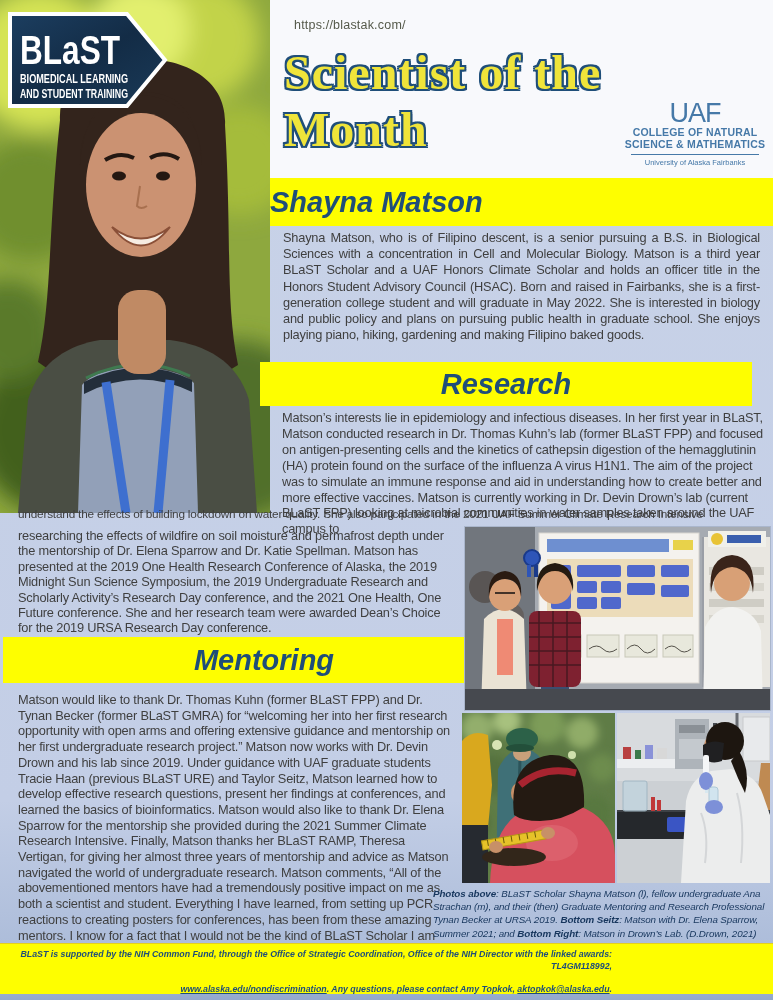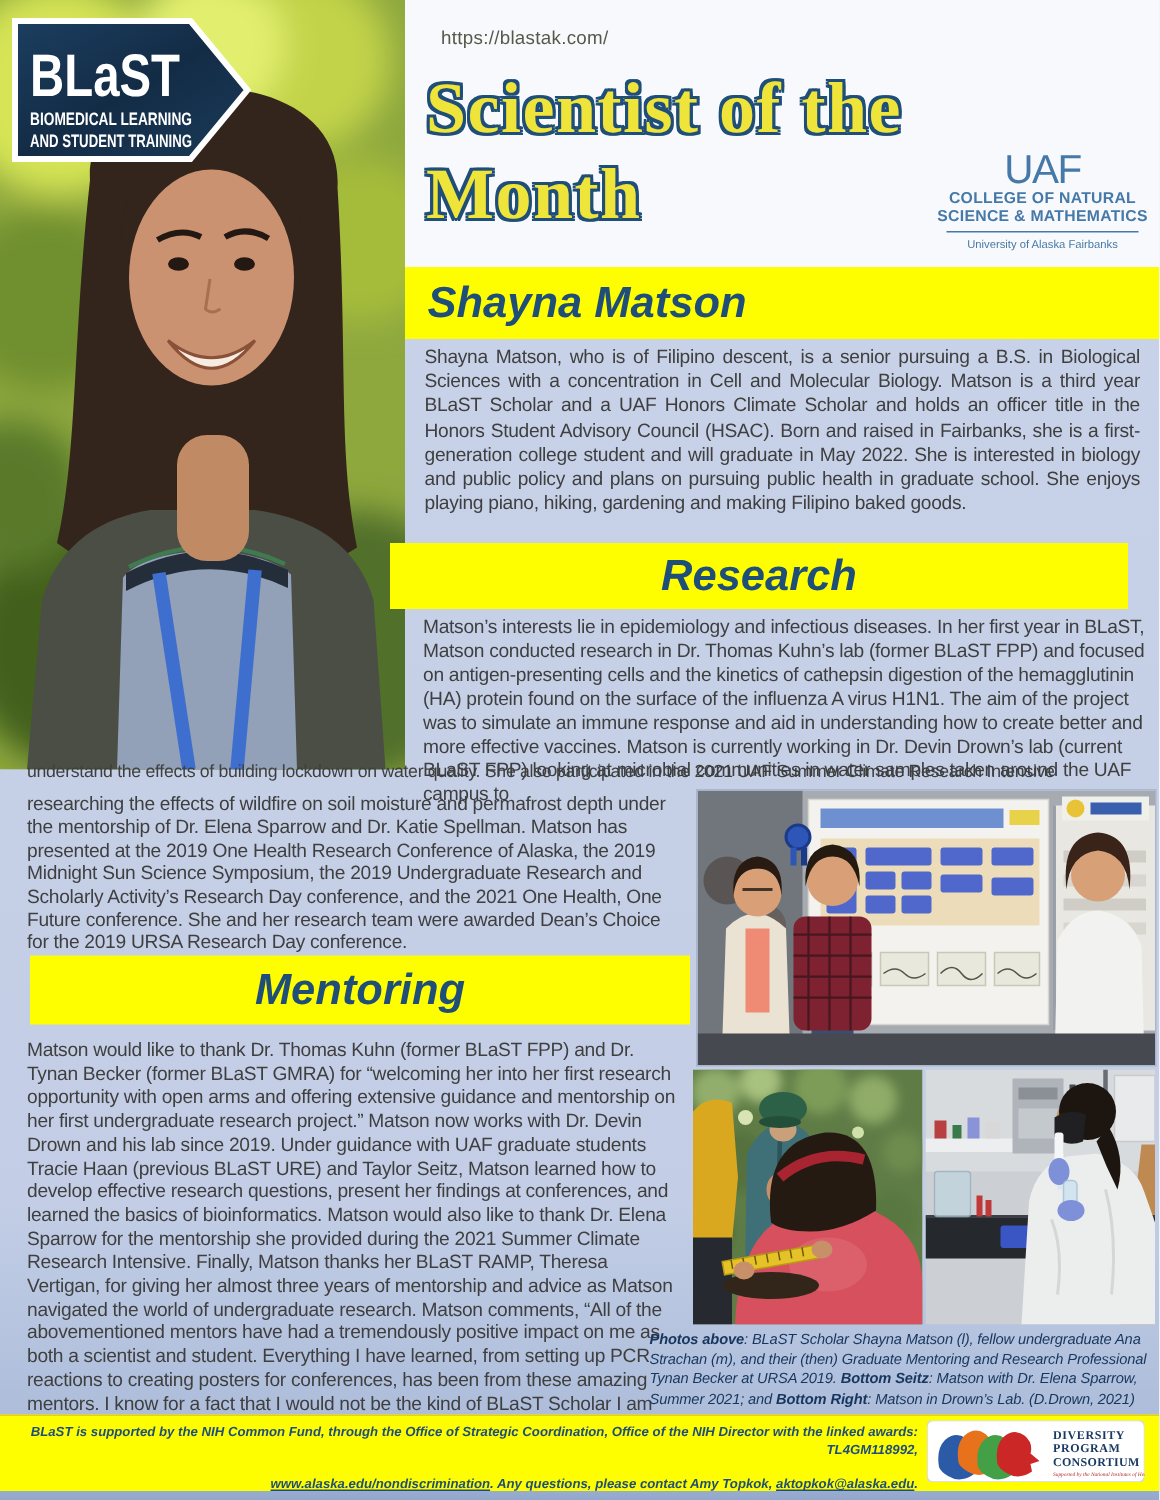--- a/index.html
+++ b/index.html
@@ -16,23 +16,23 @@
       font-size:48px;line-height:57px;color:#efe43a;letter-spacing:1px;
       text-shadow:-2px -2px 0 #1f4e79,2px -2px 0 #1f4e79,-2px 2px 0 #1f4e79,2px 2px 0 #1f4e79,
                   0 -2px 0 #1f4e79,0 2px 0 #1f4e79,-2px 0 0 #1f4e79,2px 0 0 #1f4e79;}
   #uaf-logo{left:622px;top:100px;width:146px;text-align:center;color:#4679a8;}
   #uaf-acronym{font-size:27px;font-weight:normal;letter-spacing:-1px;line-height:26px;}
   .uaf-college{font-size:10.5px;font-weight:bold;letter-spacing:.2px;line-height:12px;}
   #uaf-divider{width:128px;height:1px;background:#4679a8;margin:4px auto 3px auto;}
   #uaf-univ{font-size:7.5px;color:#4679a8;}
   
   .banner{background:#fefe00;color:#1f4e79;font-weight:bold;font-style:italic;font-size:29px;}
-  #name-banner{left:270px;top:178px;width:503px;height:48px;line-height:48px;padding-left:15px;box-sizing:border-box;}
+  #name-banner{left:270px;top:178px;width:503px;height:48px;line-height:48px;box-sizing:border-box;}
   #research-banner{left:260px;top:362px;width:492px;height:44px;line-height:44px;text-align:center;}
-  #mentoring-banner{left:20px;top:637px;width:440px;height:46px;line-height:46px;text-align:center;}
+  #mentoring-banner{left:3px;top:637px;width:440px;height:46px;line-height:46px;text-align:center;padding-left:41px;}
   
   .bodytext{color:#3f3f3f;font-size:12.8px;letter-spacing:-.2px;}
   #bio-text{left:270px;top:230px;width:503px;padding:0 13px;box-sizing:border-box;
       line-height:16.2px;text-align:justify;}
   #research-text-right{left:282px;top:410px;width:488px;line-height:15.9px;}
   #research-text-full{left:18px;top:507px;width:611px;white-space:nowrap;font-size:11.8px;}
   #research-text-left{left:18px;top:528px;width:438px;line-height:15.4px;}
   #mentoring-text{left:18px;top:692px;width:438px;line-height:15.7px;}
   
   #portrait-photo{left:0;top:0;width:270px;height:513px;}
@@ -295,29 +295,14 @@
 
   <div class="abs" id="photo-caption"><b>Photos above</b><span>: BLaST Scholar Shayna Matson (l), fellow undergraduate Ana Strachan (m), and their (then) Graduate Mentoring and Research Professional Tynan Becker at URSA 2019. </span><b>Bottom Seitz</b><span>: Matson with Dr. Elena Sparrow, Summer 2021; and </span><b>Bottom Right</b><span>: Matson in Drown’s Lab. (D.Drown, 2021)</span></div>
 
   <div class="abs" id="footer"></div>
   <div class="abs" id="footer-text">
     <span>BLaST is supported by the NIH Common Fund, through the Office of Strategic Coordination, Office of the NIH Director with the linked awards: TL4GM118992,</span><br>
     <br>
     <span class="u">www.alaska.edu/nondiscrimination</span><span>. Any questions, please contact Amy Topkok, </span><span class="u">aktopkok@alaska.edu</span><span>.</span>
   </div>
 
-  <div class="abs" id="dpc-logo">
-    <svg width="145" height="41" viewBox="0 0 145 41">
-      <rect x="0" y="0" width="145" height="41" rx="4" fill="#ffffff" stroke="#d8d8d8"></rect>
-      <g transform="translate(6,4)">
-        <path transform="translate(0,3)" fill="#2b5ba6" d="M2,24 Q0,12 6,6 Q13,0 20,5 Q26,10 24,17 L30,22 L24,24 L25,29 Q16,35 8,30 Q3,27 2,24 Z"></path>
-        <path transform="translate(13,0)" fill="#e8721c" d="M2,24 Q0,12 6,6 Q13,0 20,5 Q26,10 24,17 L30,22 L24,24 L25,29 Q16,35 8,30 Q3,27 2,24 Z"></path>
-        <path transform="translate(26,3)" fill="#43a047" d="M2,24 Q0,12 6,6 Q13,0 20,5 Q26,10 24,17 L30,22 L24,24 L25,29 Q16,35 8,30 Q3,27 2,24 Z"></path>
-        <path transform="translate(39,1)" fill="#cc2727" d="M2,24 Q0,12 6,6 Q13,0 20,5 Q26,10 24,17 L30,22 L24,24 L25,29 Q16,35 8,30 Q3,27 2,24 Z"></path>
-      </g>
-      <text x="84" y="12" font-family="Liberation Serif,serif" font-weight="bold" font-size="8" fill="#1b3a63" letter-spacing=".4">DIVERSITY</text>
-      <text x="84" y="21" font-family="Liberation Serif,serif" font-weight="bold" font-size="8" fill="#1b3a63" letter-spacing=".4">PROGRAM</text>
-      <text x="84" y="30" font-family="Liberation Serif,serif" font-weight="bold" font-size="8" fill="#1b3a63" letter-spacing=".2">CONSORTIUM</text>
-      <text x="84" y="37" font-family="Liberation Serif,serif" font-style="italic" font-size="3.6" fill="#b03030">Supported by the National Institutes of Health</text>
-    </svg>
-  </div>
 
 </div>
 
 </body></html>

